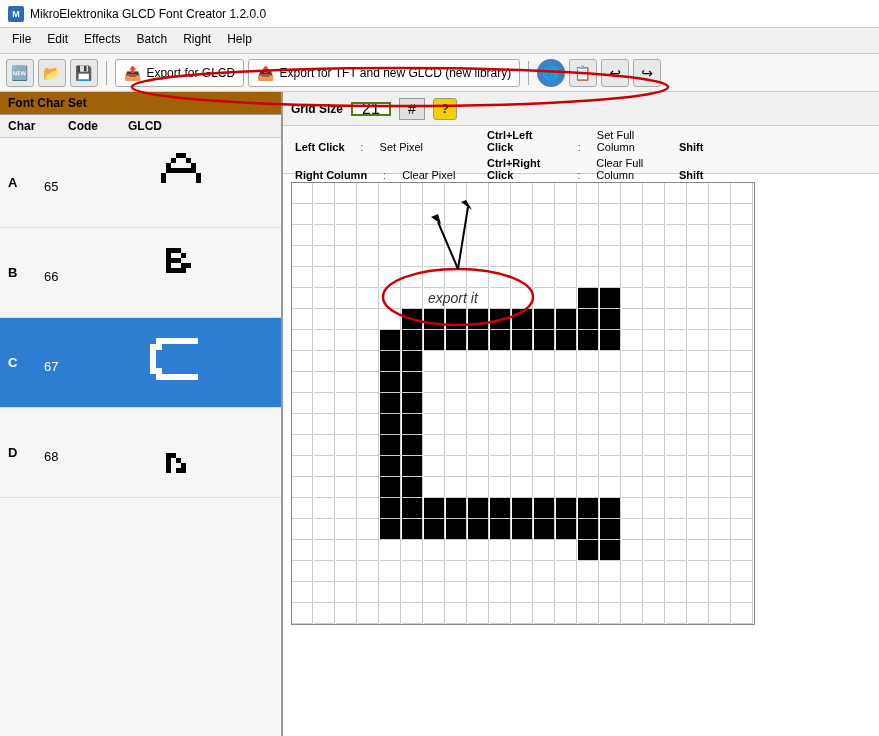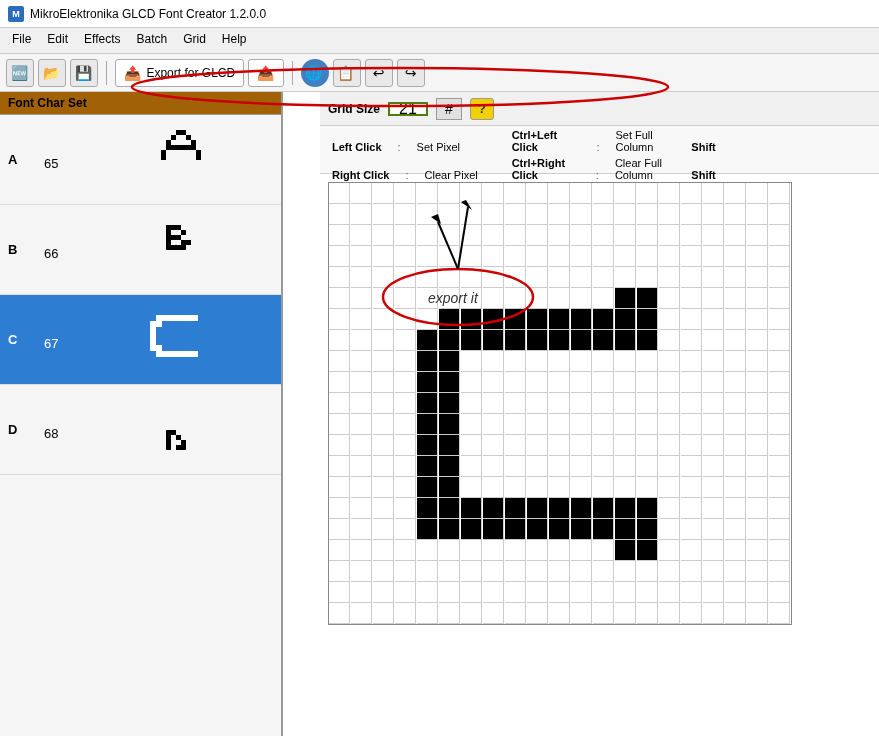--- a/index.html
+++ b/index.html
@@ -128,21 +128,20 @@
     .char-label { width: 40px; padding: 0 8px; font-size: 13px; font-weight: bold; }
     .char-code { width: 50px; padding: 0 4px; font-size: 13px; margin-top: 8px; }
     .char-preview { flex: 1; display: flex; align-items: center; justify-content: center; padding: 4px; }
 
     
     #right-panel {
       flex: 1;
       display: flex;
       flex-direction: column;
       background: #fff;
-      padding-left: 37px;
     }
 
     
     #grid-size-bar {
       background: #f0f0f0;
       border-bottom: 1px solid #ccc;
       padding: 4px 8px;
       display: flex;
       align-items: center;
       gap: 8px;
@@ -227,47 +226,53 @@
     <span>M</span>
   </div>
   <span id="title-text">MikroElektronika GLCD Font Creator 1.2.0.0</span>
 </div>
 
 <div id="menu-bar">
   <div class="menu-item">File</div>
   <div class="menu-item">Edit</div>
   <div class="menu-item">Effects</div>
   <div class="menu-item">Batch</div>
-  <div class="menu-item">Grid</div>
+  <div class="menu-item">Right</div>
   <div class="menu-item">Help</div>
 </div>
 
 <div id="toolbar">
   <div class="toolbar-btn">🆕</div>
   <div class="toolbar-btn">📂</div>
   <div class="toolbar-btn">💾</div>
   <div class="toolbar-separator"></div>
   <button class="export-btn">
     <span class="export-icon-glcd">📤</span>
     <span>Export for GLCD</span>
   </button>
   <button class="export-btn">
     <span class="export-icon-tft">📤</span>
+    <span>Export for TFT and new GLCD (new library)</span>
   </button>
   <div class="toolbar-separator"></div>
   <div class="toolbar-globe">🌐</div>
   <div class="toolbar-btn">📋</div>
   <div class="toolbar-btn">↩</div>
   <div class="toolbar-btn">↪</div>
 </div>
 
 <div id="main-content">
 
   <div id="left-panel">
     <div id="font-char-set-header">Font Char Set</div>
+    <div id="char-list-header">
+      <div class="char-col">Char</div>
+      <div class="char-col code">Code</div>
+      <div class="char-col glcd">GLCD</div>
+    </div>
     <div id="char-list">
 
       <div class="char-row">
         <div class="char-label">A</div>
         <div class="char-code">65</div>
         <div class="char-preview">
           <svg width="60" height="70" viewBox="0 0 60 70">
 
             <rect x="20" y="5" width="5" height="5" fill="#000"></rect>
             <rect x="25" y="5" width="5" height="5" fill="#000"></rect>
@@ -387,21 +392,21 @@
         </div>
         <div class="instr-row">
           <span class="instr-key">Ctrl+Left Click</span>
           <span class="instr-sep">:</span>
           <span class="instr-desc">Set Full Column</span>
         </div>
         <div class="instr-row">
           <span class="instr-key">Shift</span>
         </div>
         <div class="instr-row">
-          <span class="instr-key">Right Click</span>
+          <span class="instr-key">Right Column</span>
           <span class="instr-sep">:</span>
           <span class="instr-desc">Clear Pixel</span>
         </div>
         <div class="instr-row">
           <span class="instr-key">Ctrl+Right Click</span>
           <span class="instr-sep">:</span>
           <span class="instr-desc">Clear Full Column</span>
         </div>
         <div class="instr-row">
           <span class="instr-key">Shift</span>

